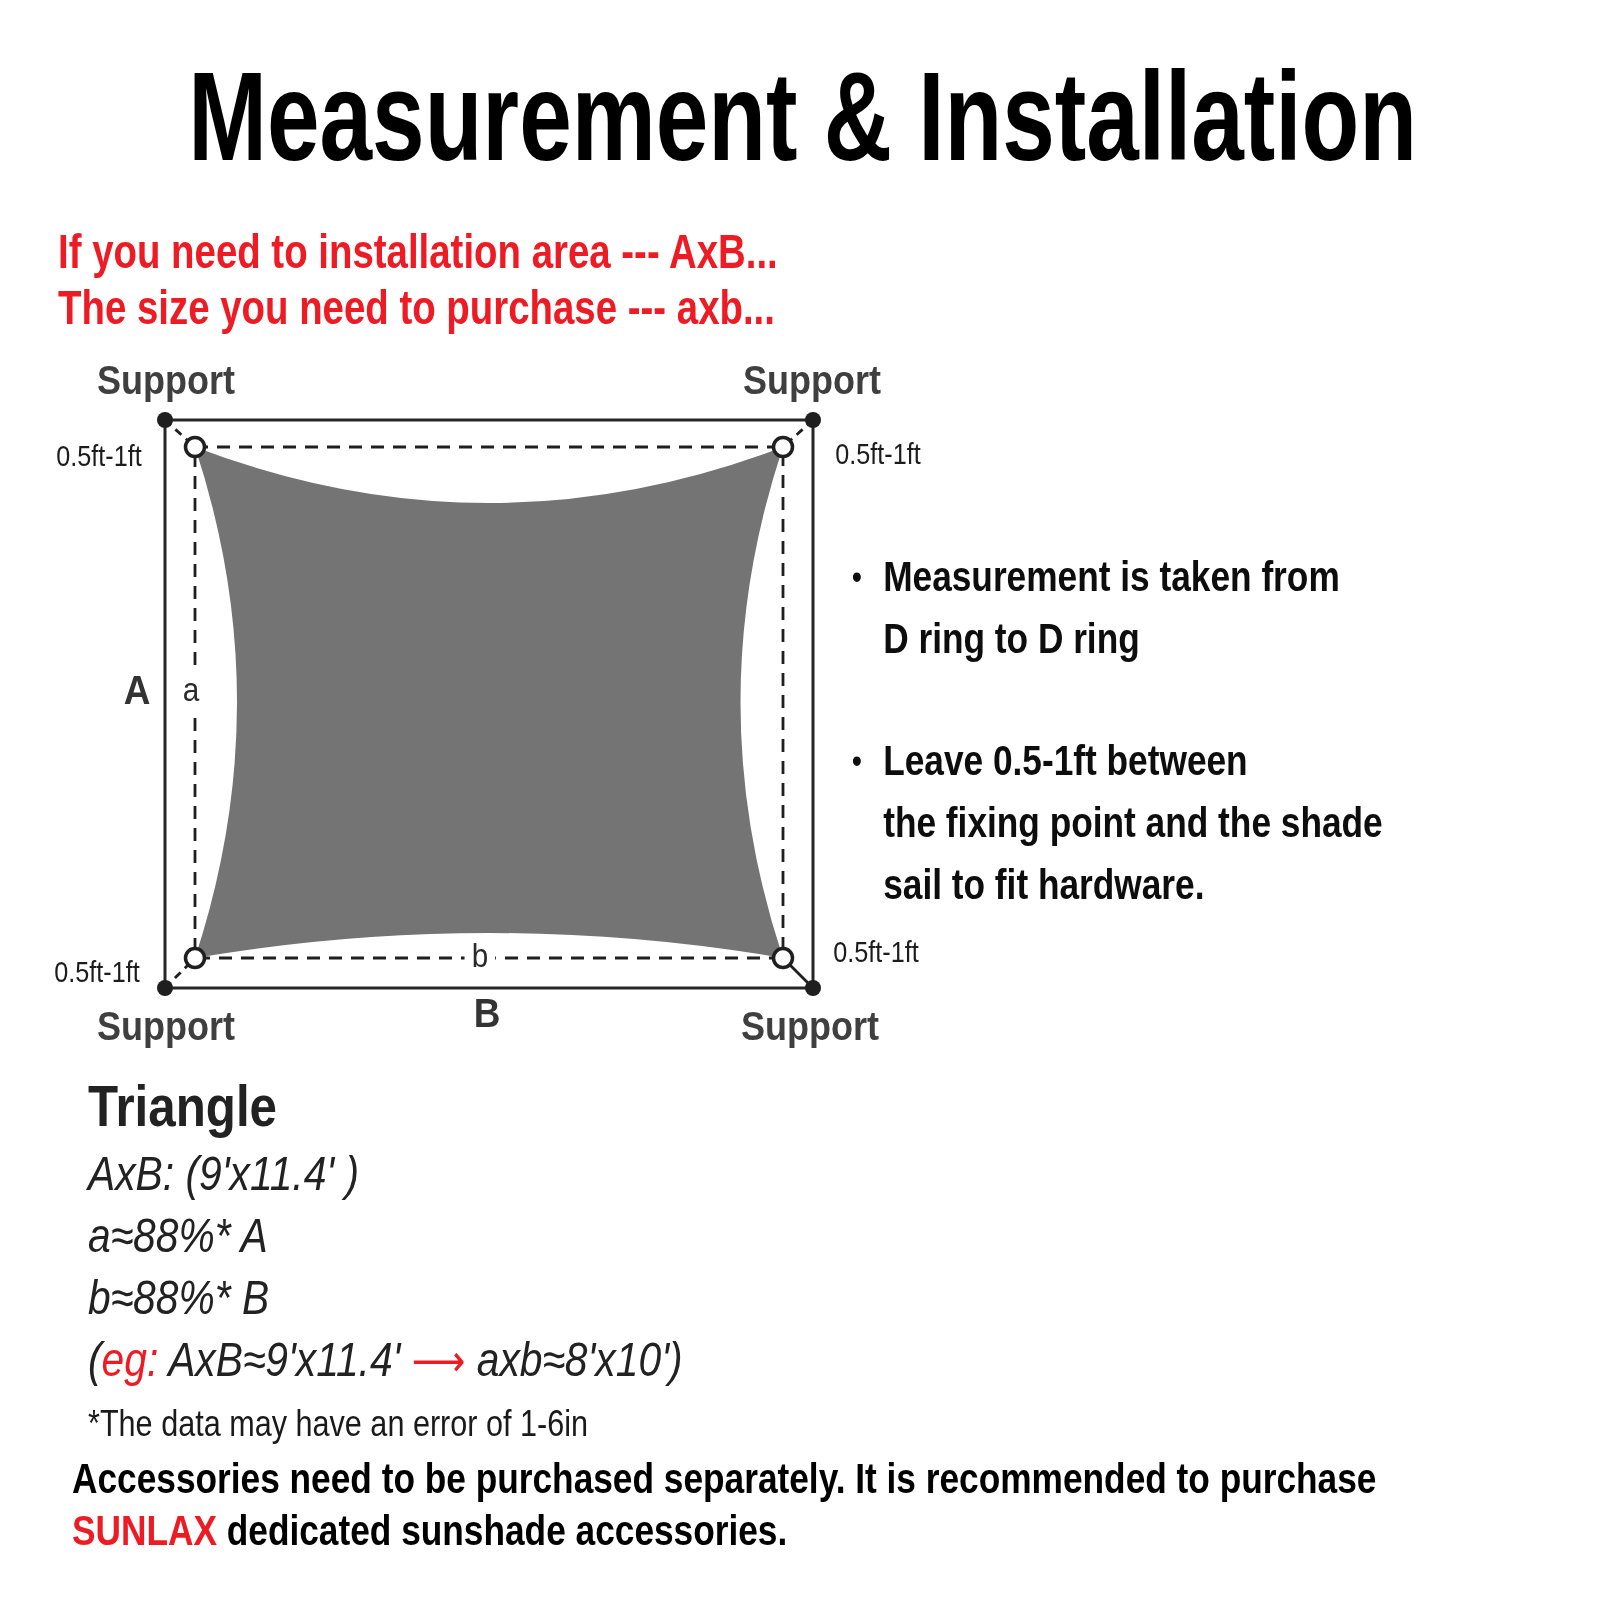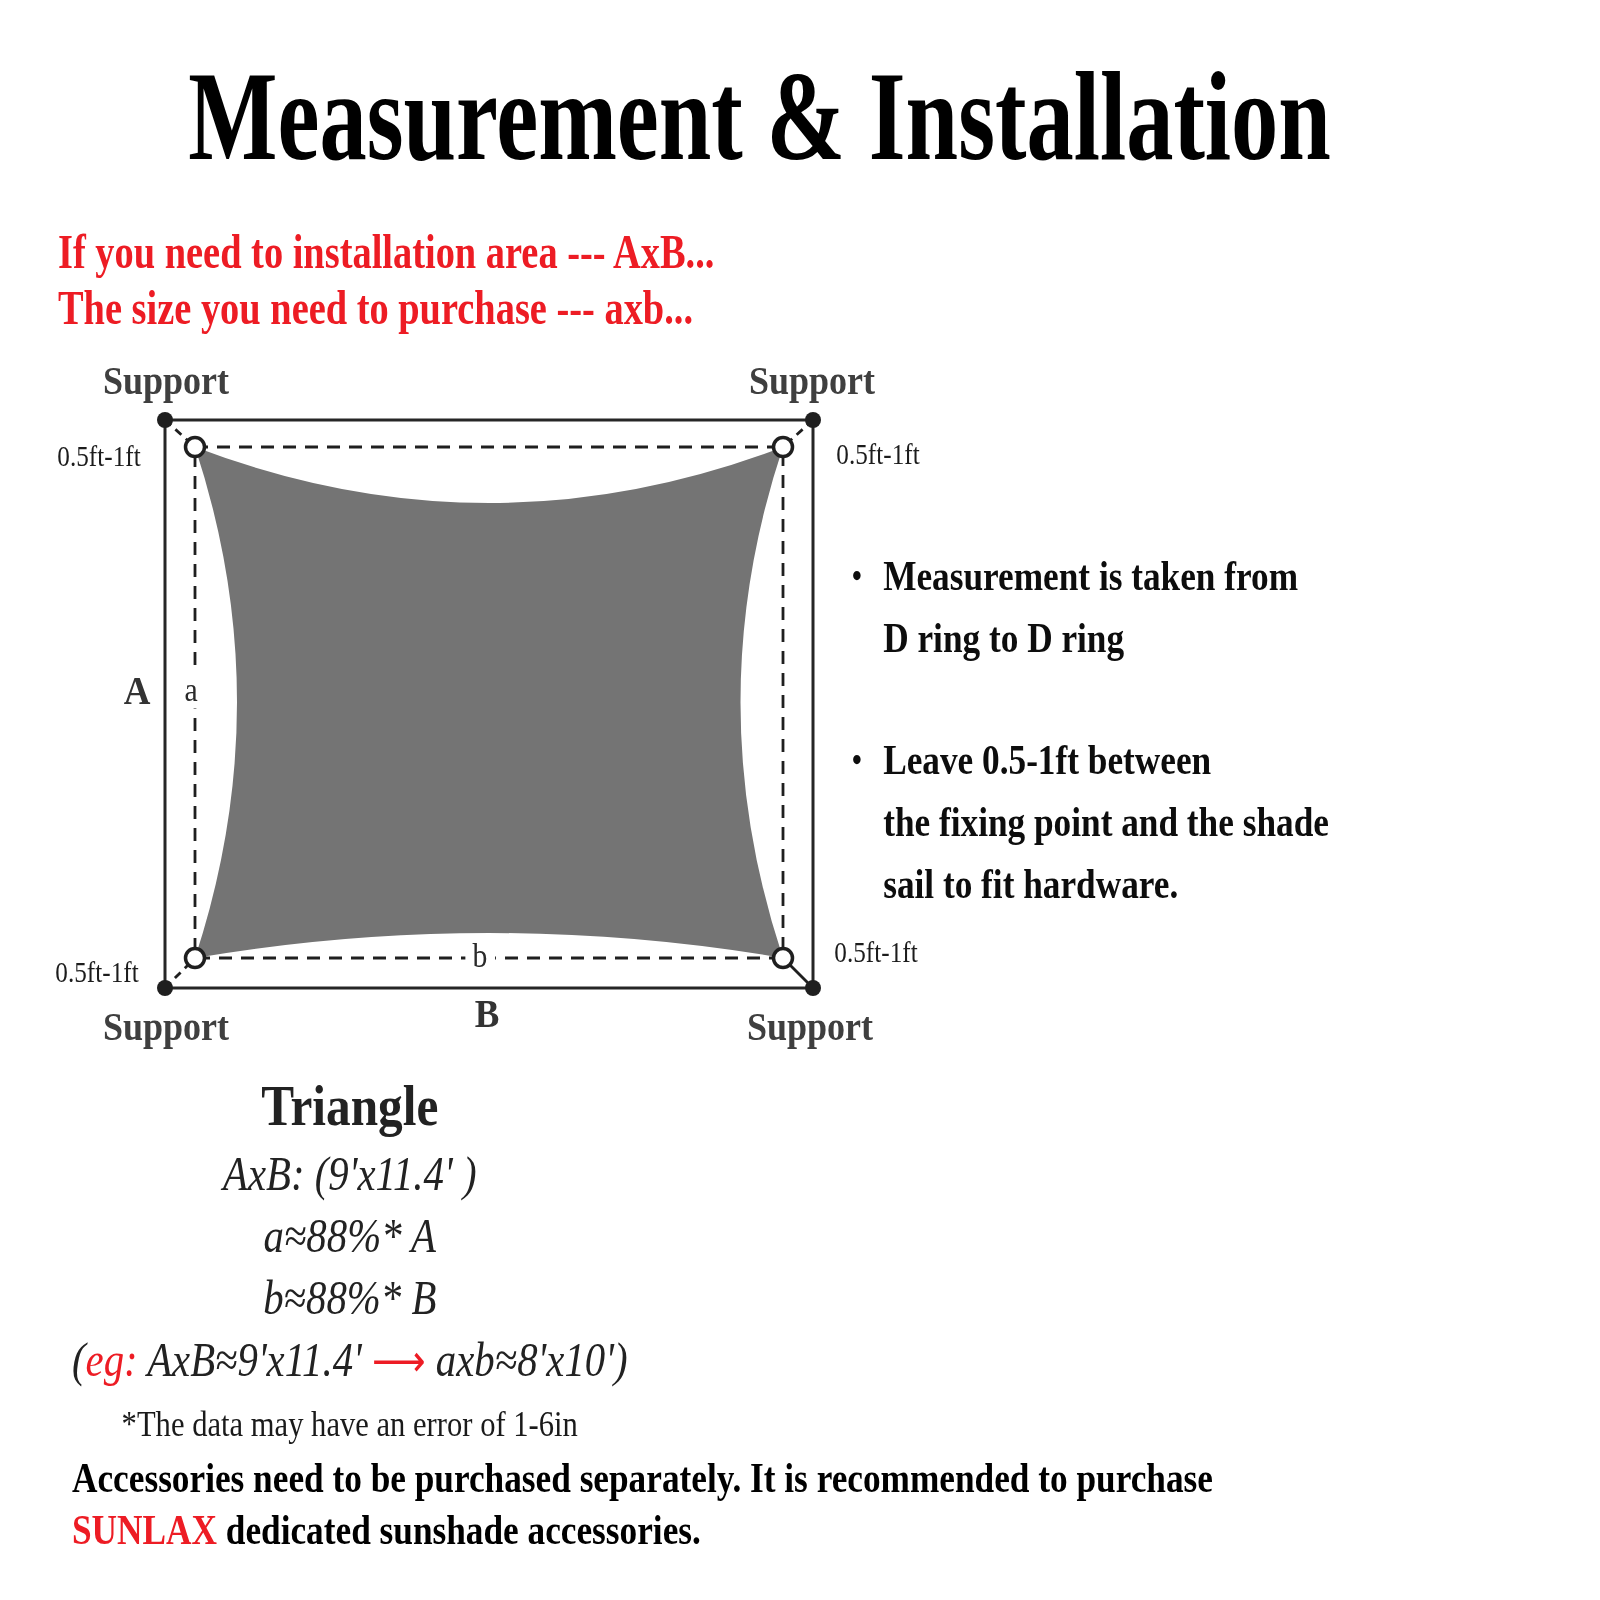--- a/index.html
+++ b/index.html
@@ -1,18 +1,18 @@
 <!DOCTYPE html>
 <html style="--red: #ED1C24; --sail-gray: #747474; --line-ink: #262626;"><head>
 <meta charset="utf-8">
 <style>
   html,body{margin:0;padding:0;background:#ffffff;}
   .page{
     position:relative;width:1506px;height:1600px;background:#ffffff;overflow:hidden;
-    font-family:Liberation Serif, serif;color:#111;
+    font-family:Liberation Sans, sans-serif;color:#111;
   }
   
   .title{
     position:absolute;left:0;right:0;top:54px;margin:0;
     text-align:center;font-size:126px;font-weight:bold;line-height:1.0;color:#000;
     transform:scaleX(0.75);transform-origin:50% 50%;white-space:nowrap;
   }
   
   .intro{
     position:absolute;left:58px;top:224px;
@@ -33,21 +33,21 @@
   .notes{
     position:absolute;left:852px;top:545px;width:760px;
     font-size:43px;font-weight:bold;color:#0d0d0d;line-height:62px;
     transform:scaleX(0.82);transform-origin:0 0;
   }
   .note{display:flex;}
   .note + .note{margin-top:60px;}
   .note .bullet{flex:0 0 38px;font-size:34px;}
   .note-lines{white-space:nowrap;}
   
-  .tri{position:absolute;left:72px;top:1072px;color:#1a1a1a;text-align:center;}
+  .tri{position:absolute;left:88px;top:1072px;color:#1a1a1a;}
   .tri-heading{
     font-size:58px;font-weight:bold;line-height:67px;color:#222;
     transform:scaleX(0.85);transform-origin:0 0;white-space:nowrap;
   }
   .tri-lines{
     margin-top:4px;font-size:48px;font-style:italic;line-height:62px;color:#222;
     transform:scaleX(0.85);transform-origin:0 0;white-space:nowrap;
   }
   .tri-note{
     margin-top:10px;font-size:36px;line-height:43px;color:#1a1a1a;

